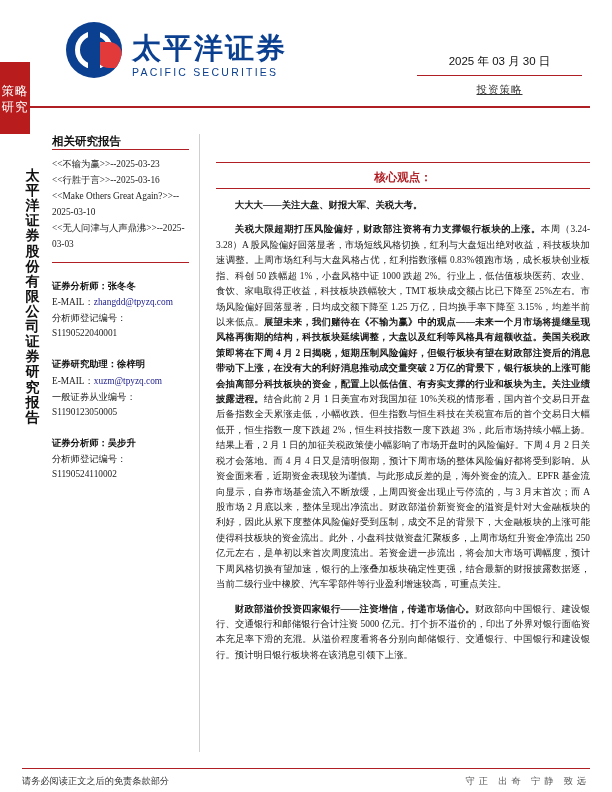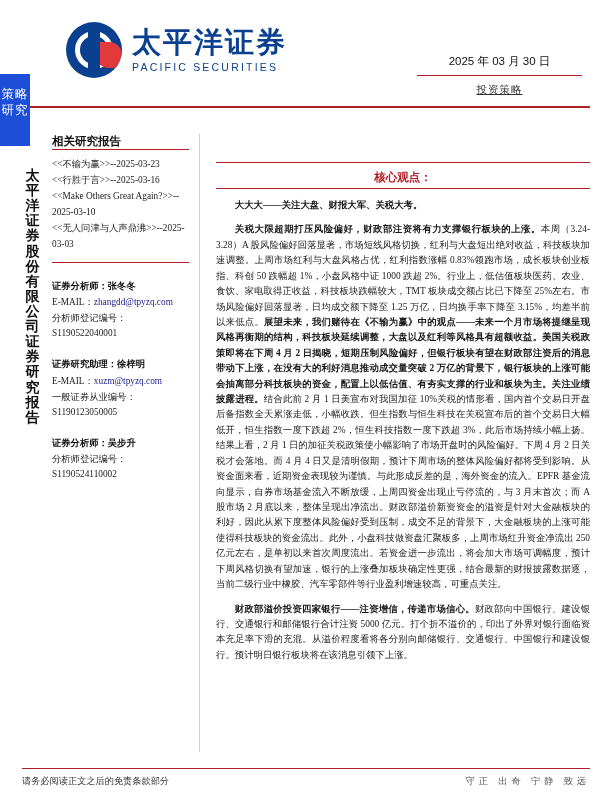--- a/index.html
+++ b/index.html
@@ -27,21 +27,21 @@
     position: relative;
     height: 92px;
     border-bottom: 2px solid #b01f24;
     margin: 14px 22px 0 22px;
   }
   .logo-wrap {
     position: absolute;
     left: 44px;
     top: 8px;
     display: flex;
-    align-items: center;
+    align-items: flex-end;
   }
   .logo-mark {
     width: 56px;
     height: 56px;
     border-radius: 50%;
     background: #0b3f8f;
     position: relative;
     overflow: hidden;
     flex: none;
   }
@@ -106,29 +106,29 @@
     font-size: 10.5px;
     color: #333;
     margin-top: 7px;
     letter-spacing: 1px;
     text-decoration: underline;
   }
   
   .side-tab {
     position: absolute;
     left: 0;
-    top: 60px;
+    top: 48px;
     width: 30px;
     height: 72px;
-    background: #1d4ed8;
+    background: #b91c1c;
     color: #fff;
     font-size: 12.5px;
     line-height: 1.25;
     text-align: center;
-    padding-top: 13px;
+    padding-top: 22px;
     box-sizing: border-box;
     letter-spacing: 1px;
   }
   
   .body-wrap {
     position: absolute;
     left: 22px;
     top: 120px;
     right: 22px;
     bottom: 54px;

